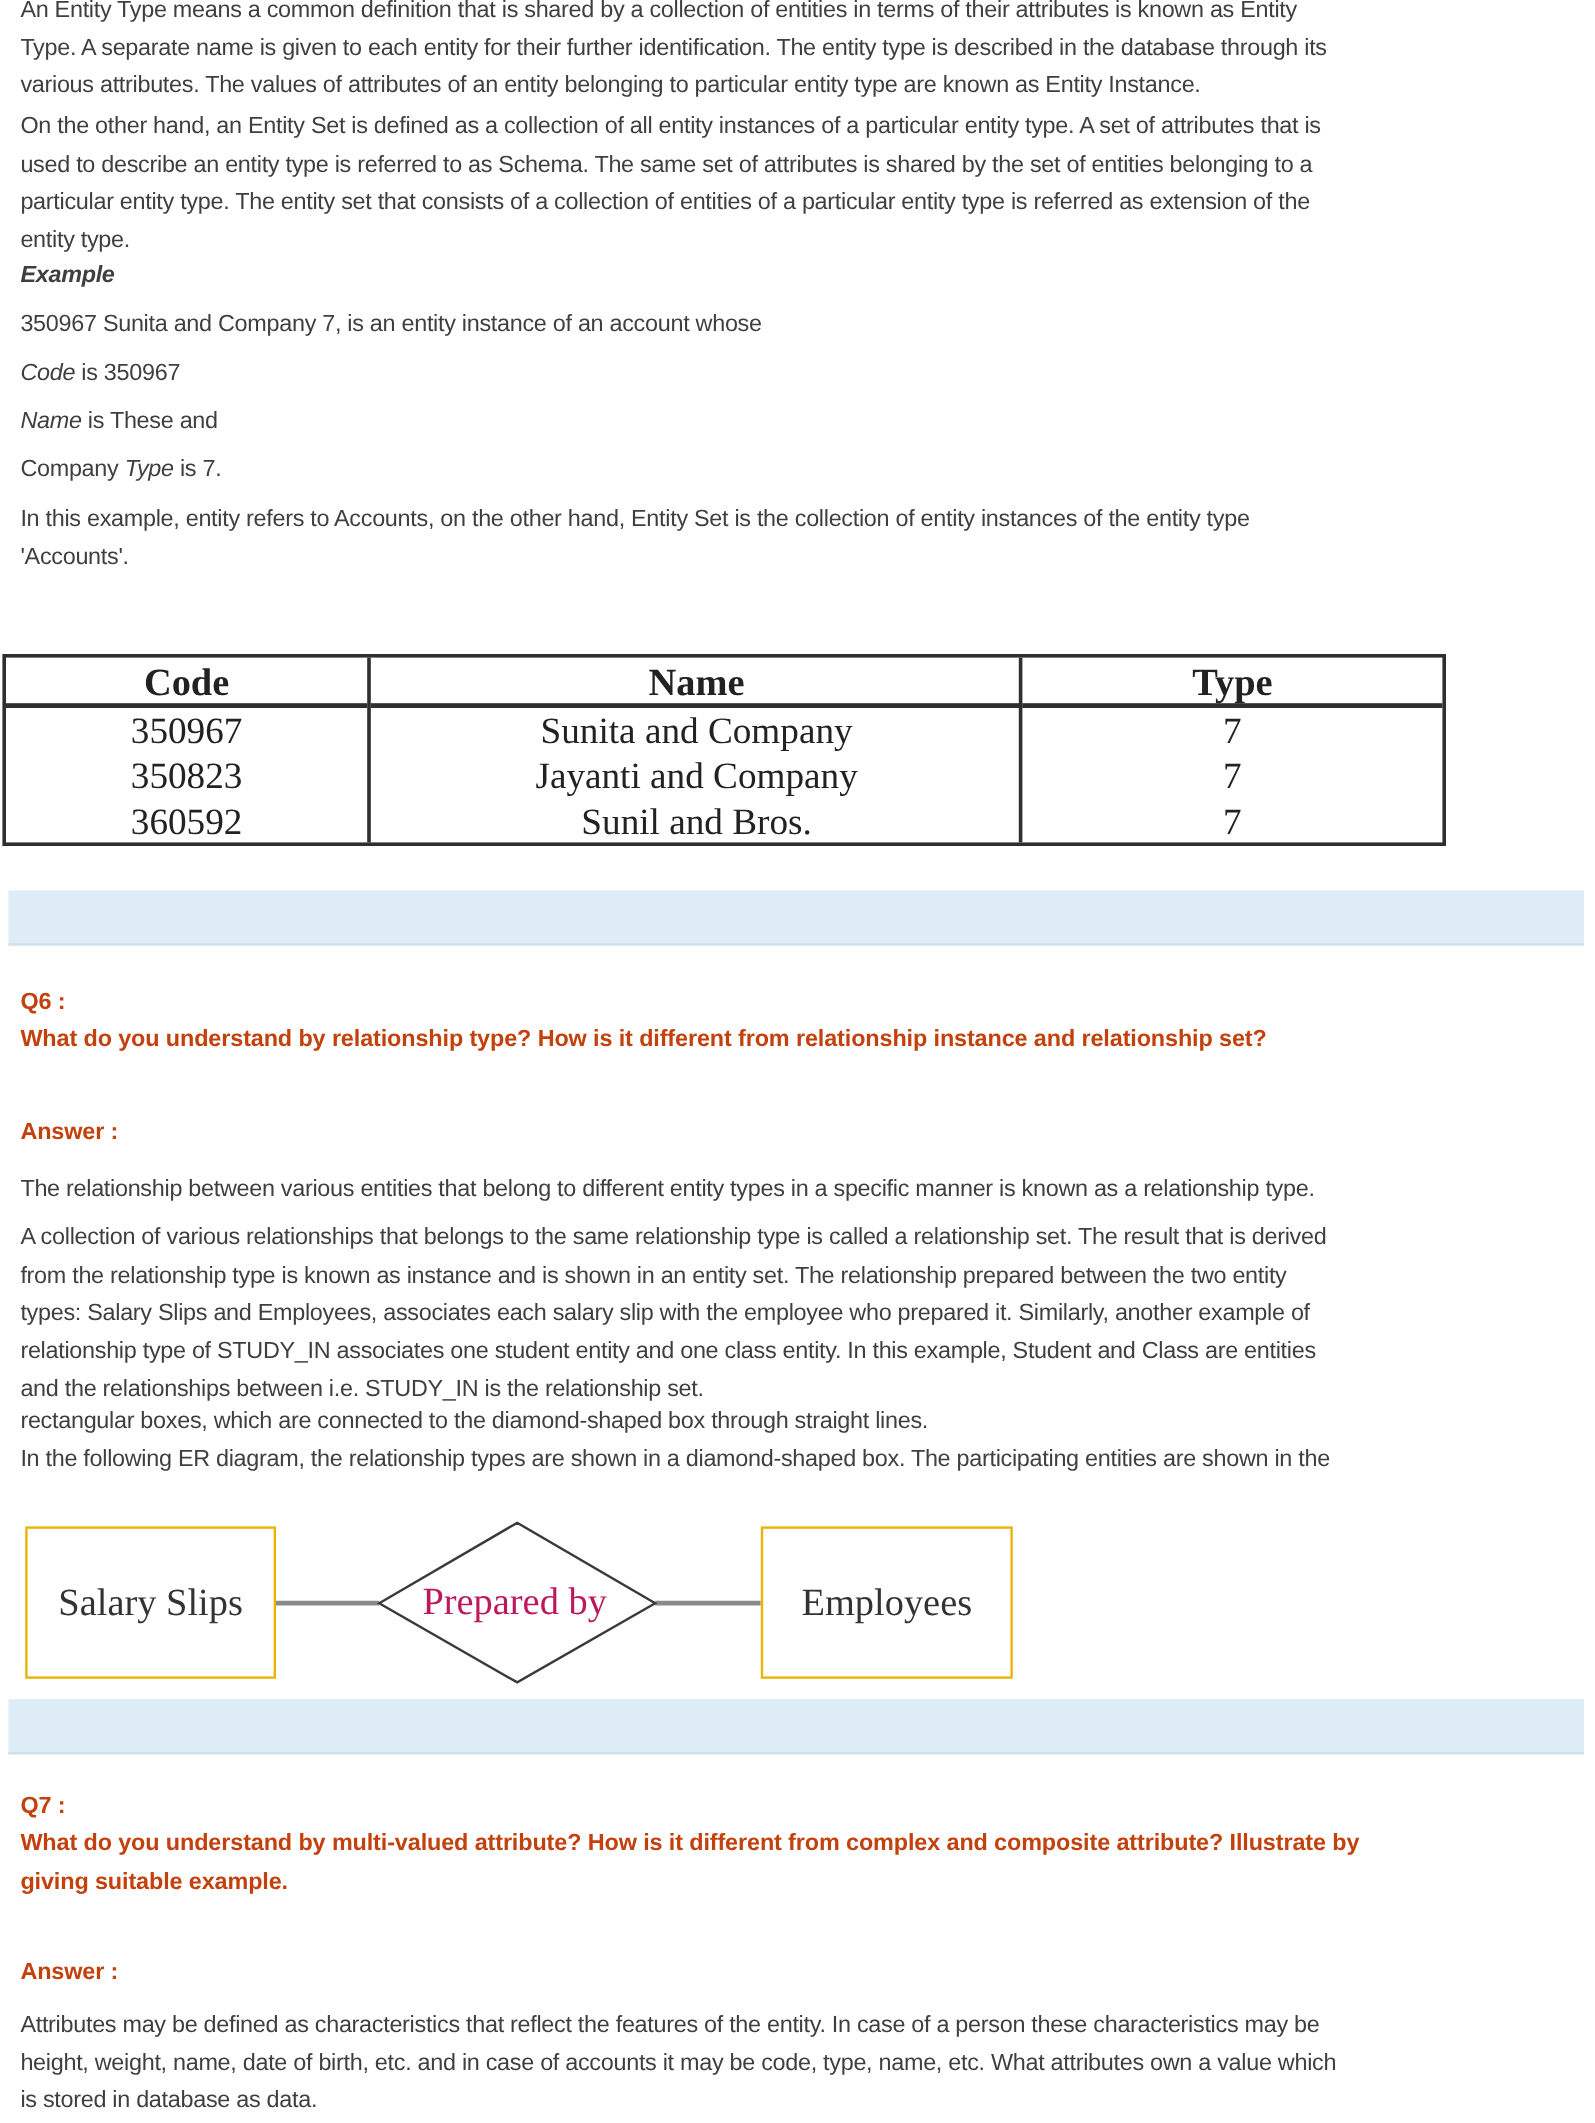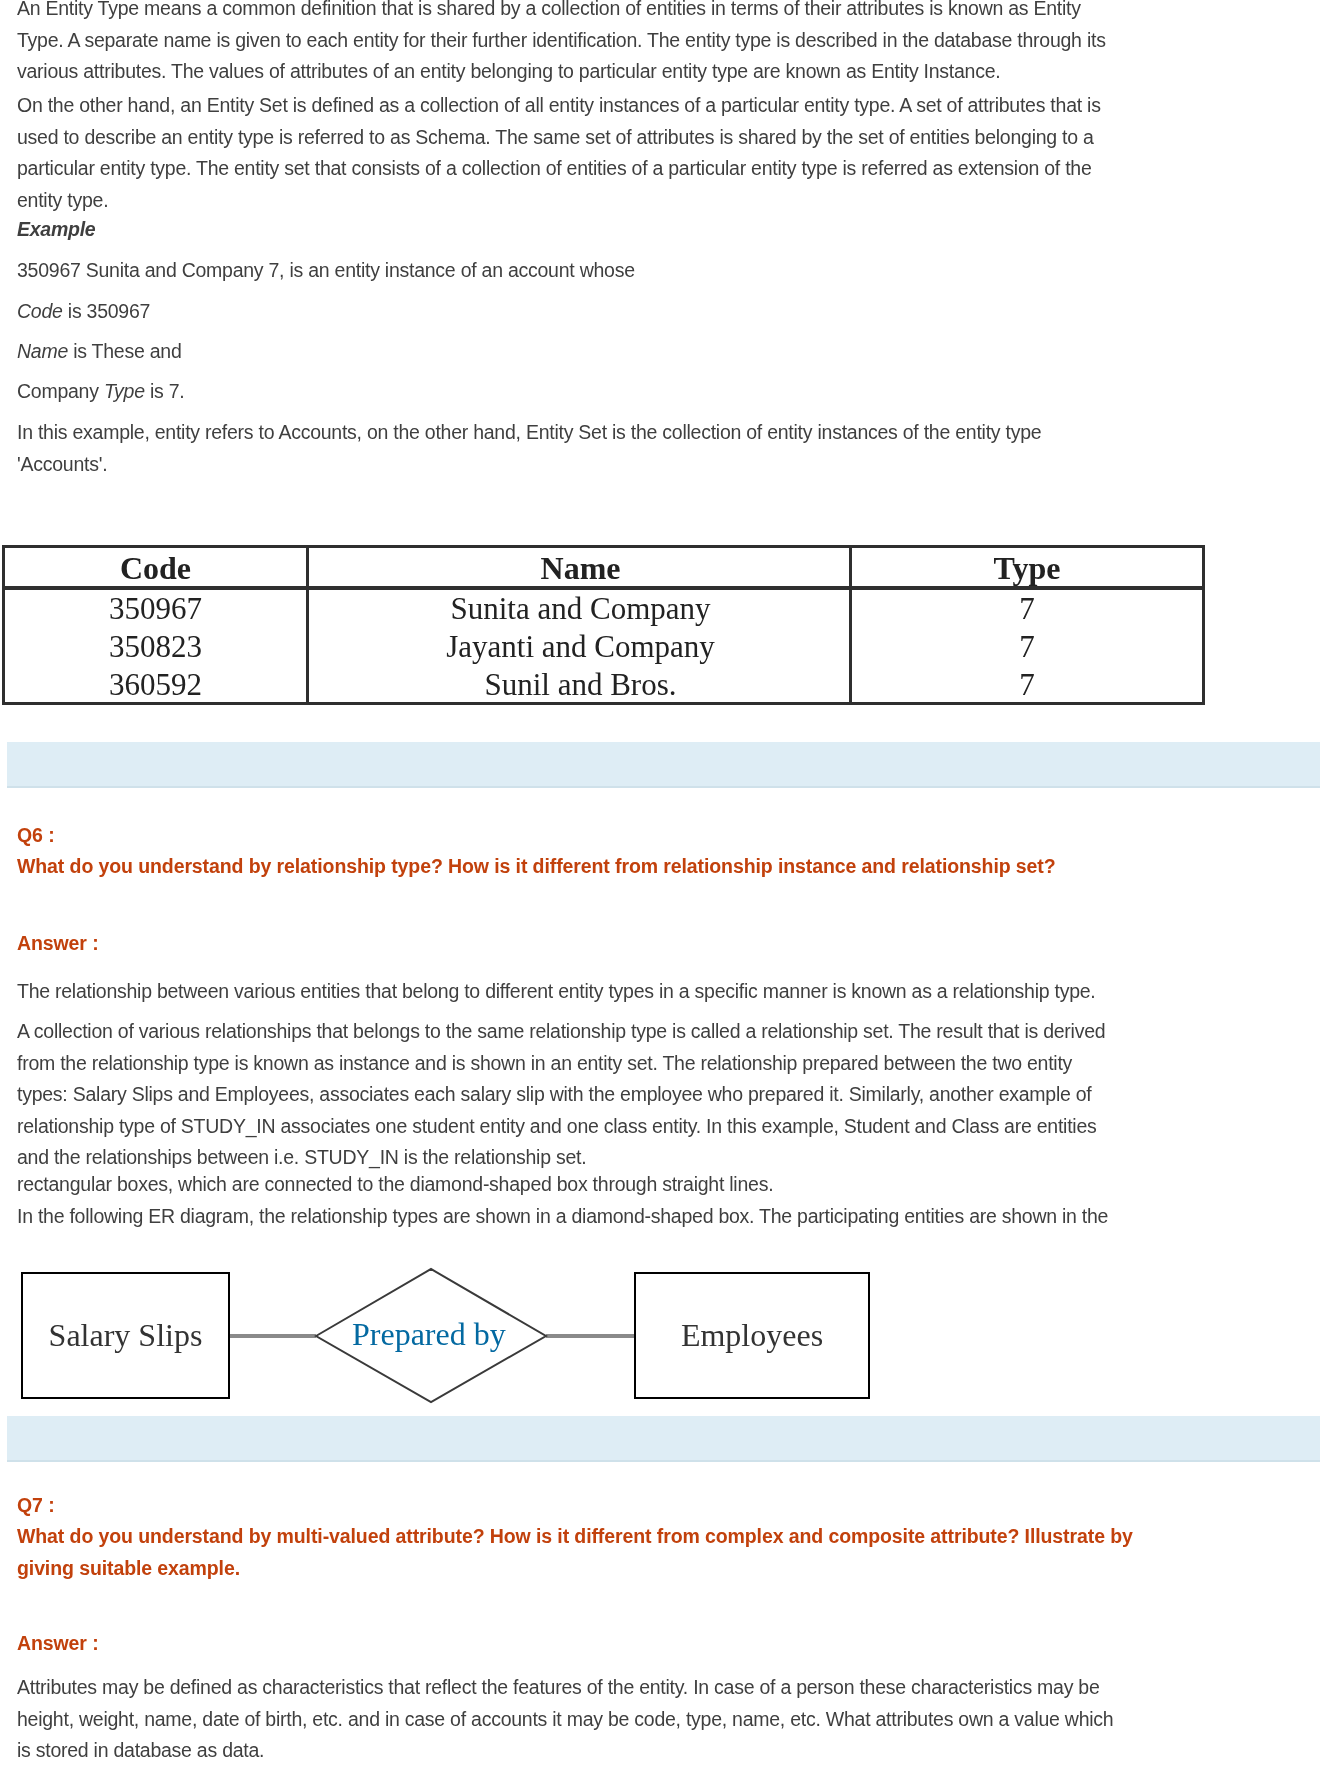--- a/index.html
+++ b/index.html
@@ -36,26 +36,26 @@
   .acct-table .col.c1 { left: 301px; width: 543px; border-left: 3px solid #2f2f2f; }
   .acct-table .col.c2 { left: 844px; right: 0; border-left: 3px solid #2f2f2f; }
   .acct-table .hdr {
     height: 38px; line-height: 40px; text-align: center; font-weight: bold; font-size: 32px;
     border-bottom: 4px solid #2f2f2f;
   }
   .acct-table .cell { text-align: center; font-size: 31px; height: 38px; line-height: 38px; }
   
   .er { position: absolute; left: 0; top: 1262px; width: 860px; height: 145px; }
   .er-box {
-    position: absolute; border: 2px solid #000000; box-sizing: border-box; background:#fff;
+    position: absolute; border: 2px solid #eab308; box-sizing: border-box; background:#fff;
     font-family: "Liberation Serif", serif; font-size: 32px; color: #333;
     display: flex; align-items: center; justify-content: center;
   }
   .er-label {
-    position: absolute; font-family: "Liberation Serif", serif; font-size: 32px; color: #0369a1;
+    position: absolute; font-family: "Liberation Serif", serif; font-size: 32px; color: #be185d;
     white-space: nowrap;
   }
 </style>
 </head>
 <body>
 
 <p class="para" style="top:-7px;">
   <span class="line">An Entity Type means a common definition that is shared by a collection of entities in terms of their attributes is known as Entity</span>
   <span class="line">Type. A separate name is given to each entity for their further identification. The entity type is described in the database through its</span>
   <span class="line">various attributes. The values of attributes of an entity belonging to particular entity type are known as Entity Instance.</span>
@@ -131,21 +131,21 @@
 <div class="er">
   <svg class="abs" style="left:0;top:0;" width="860" height="145">
     <line x1="230" y1="74" x2="316" y2="74" stroke="#8a8a8a" stroke-width="4"></line>
     <line x1="546" y1="74" x2="634" y2="74" stroke="#8a8a8a" stroke-width="4"></line>
     <polygon points="316,74 431,7 546,74 431,140" fill="#ffffff" stroke="#3a3a3a" stroke-width="2"></polygon>
   </svg>
   <div class="er-box" style="left:21px; top:10px; width:209px; height:127px;">
     <span>Salary Slips</span>
   </div>
   <div class="er-label" style="left:352px; top:54px;">Prepared by</div>
-  <div class="er-box" style="left:634px; top:10px; width:236px; height:127px;">
+  <div class="er-box" style="left:634px; top:10px; width:210px; height:127px;">
     <span>Employees</span>
   </div>
 </div>
 
 <div class="band" style="top:1416px; height:44px;"></div>
 
 <div class="qlabel" style="top:1494px;">Q7 :</div>
 <div class="qtext" style="top:1521px;">
   <span class="line">What do you understand by multi-valued attribute? How is it different from complex and composite attribute? Illustrate by</span>
   <span class="line">giving suitable example.</span>

